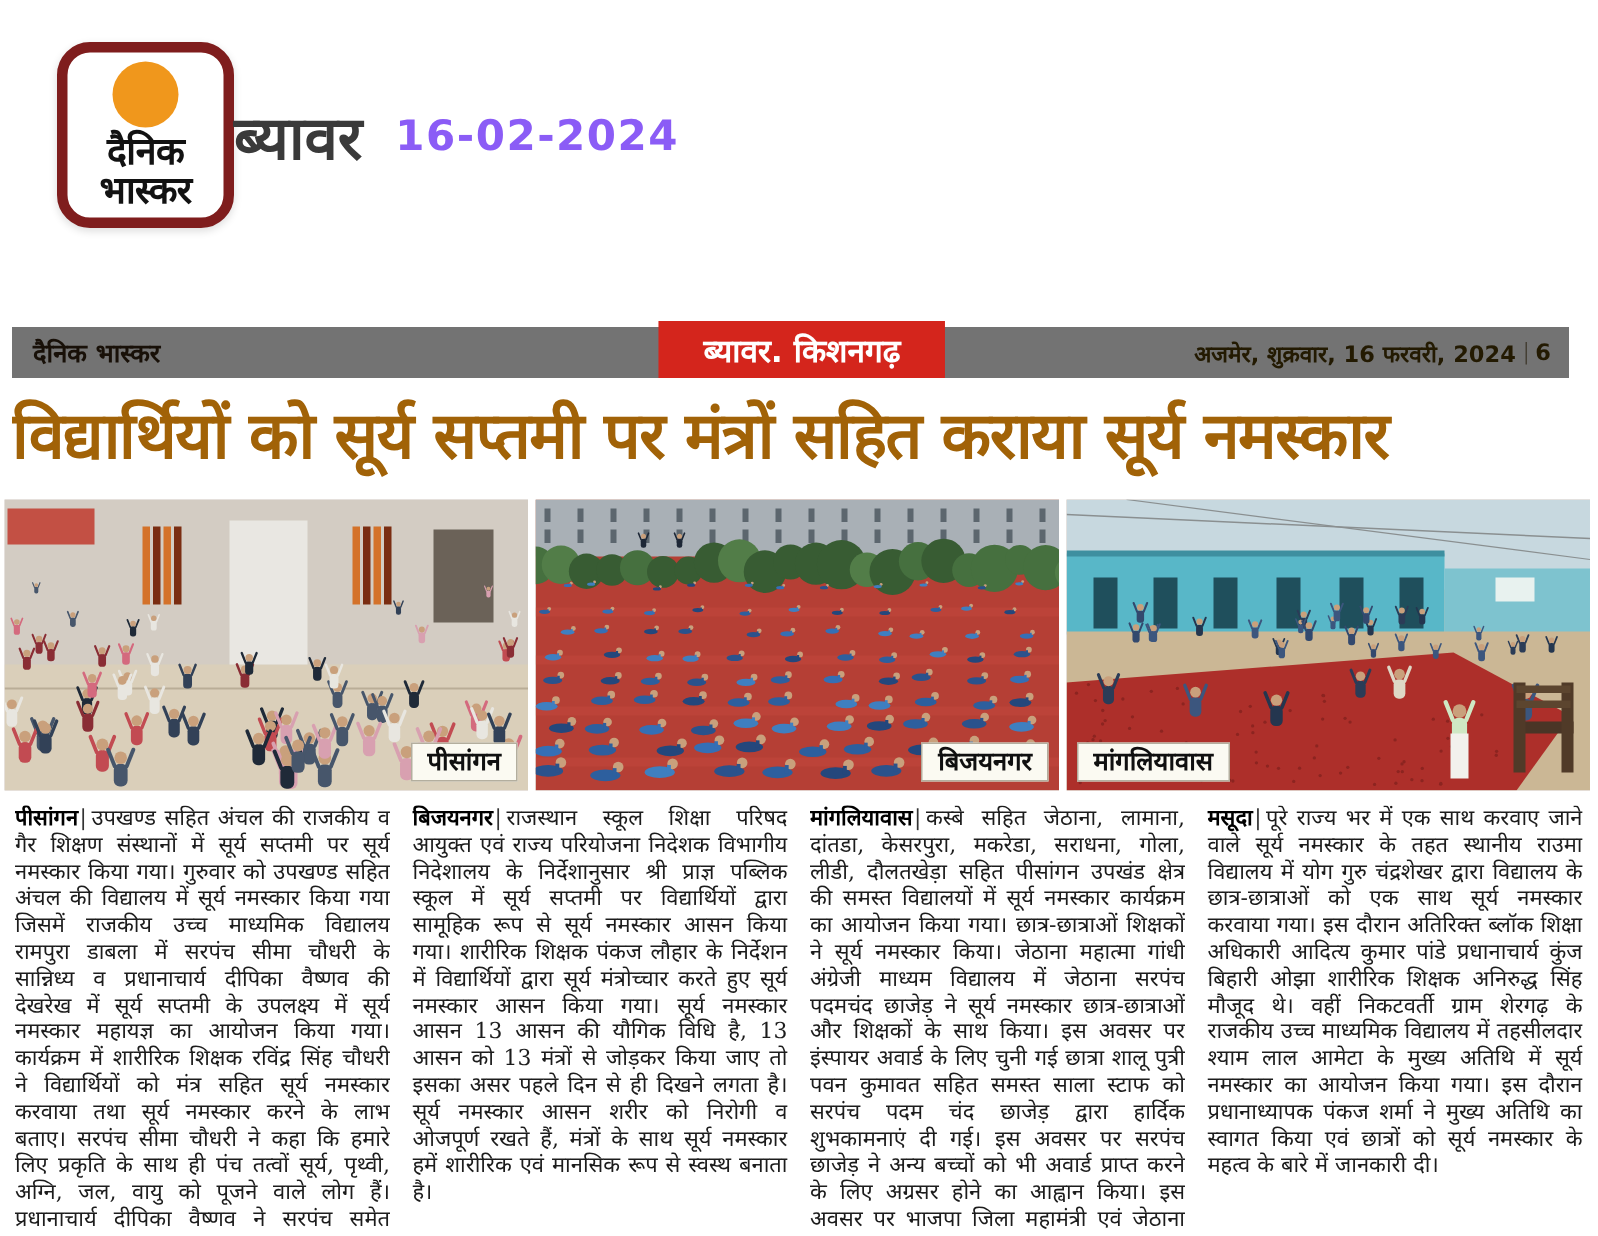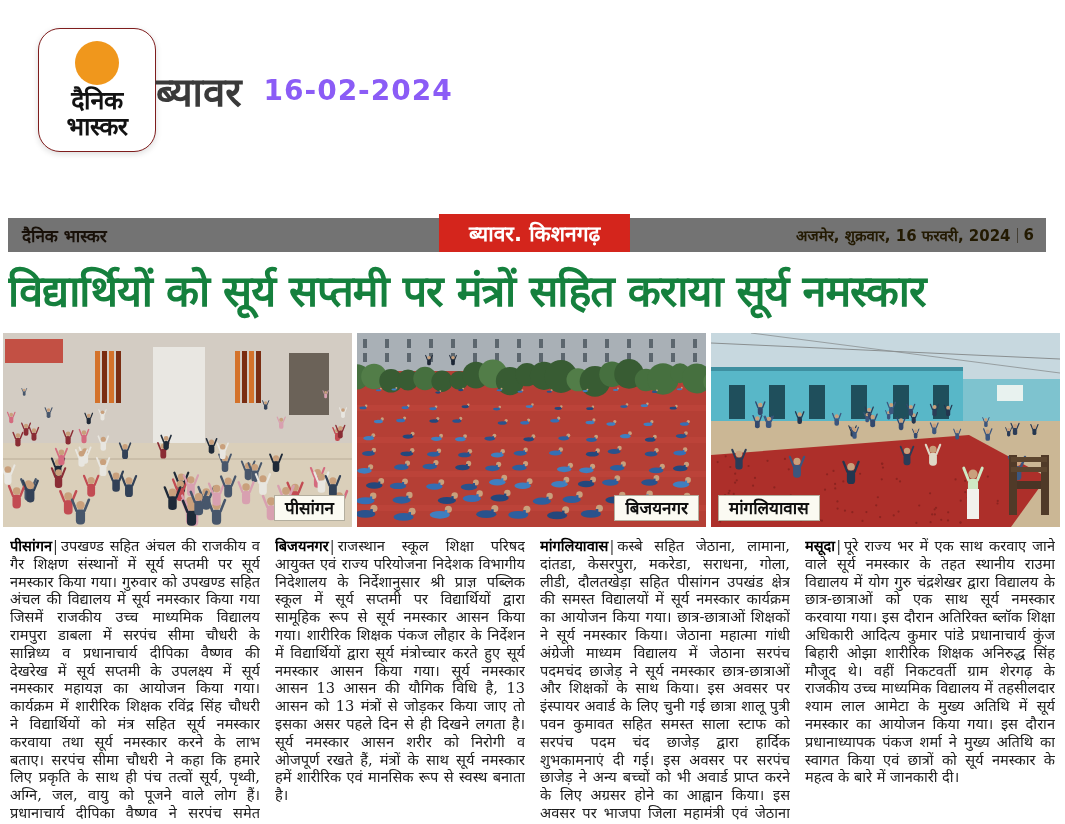--- a/index.html
+++ b/index.html
@@ -5,21 +5,21 @@
   * { margin:0; padding:0; box-sizing:border-box; }
   html,body { background:#ffffff; }
   .page {
     position:relative; width:1065px; height:824px; background:#ffffff;
     font-family:"DejaVu Sans","Liberation Sans",sans-serif; overflow:hidden;
   }
 
   
   .top-header { position:absolute; left:38px; top:28px; display:flex; align-items:center; }
   .logo-card {
-    width:118px; height:124px; background:#fff; border:1px solid #7f1d1d;
+    width:118px; height:124px; background:#fff; border:7px solid #7f1d1d;
     border-radius:22px; box-shadow:0 2px 6px rgba(0,0,0,.14);
     display:flex; flex-direction:column; align-items:center; justify-content:center;
   }
   .logo-sun { width:44px; height:44px; border-radius:50%; background:#F0971C; margin-bottom:3px; }
   .logo-line { font-weight:800; font-size:25px; line-height:1.02; color:#121212; letter-spacing:-.5px; }
   .edition-title { font-size:40px; font-weight:700; color:#3a3a3a; }
   .edition-date { margin-left:22px; font-size:28px; font-weight:600; color:#8b5cf6; letter-spacing:1px; }
 
   
   .masthead {
@@ -36,21 +36,21 @@
   }
   .masthead-right {
     position:absolute; right:12px; top:50%; transform:translateY(-50%);
     display:flex; align-items:center; font-weight:700; font-size:15px; color:#231a02;
   }
   .masthead-divider { width:1px; height:15px; background:rgba(30,20,0,.55); margin:0 6px; }
 
   
   .headline {
     position:absolute; left:8px; top:258px; width:1042px; height:66px;
-    font-size:43px; font-weight:800; color:#15803d; letter-spacing:-1px;
+    font-size:43px; font-weight:800; color:#a16207; letter-spacing:-1px;
     white-space:nowrap; overflow:hidden; line-height:66px;
   }
 
   
   .photos { position:absolute; left:3px; top:333px; display:flex; gap:5px; }
   .photo { position:relative; width:349px; height:194px; overflow:hidden; background:#cfc8bf; }
   .photo svg { display:block; }
   .caption {
     position:absolute; bottom:6px; background:#fbfaf2; border:1px solid #b3ae9e;
     color:#101010; font-weight:700; font-size:17px; line-height:24px; padding:0 10px;

